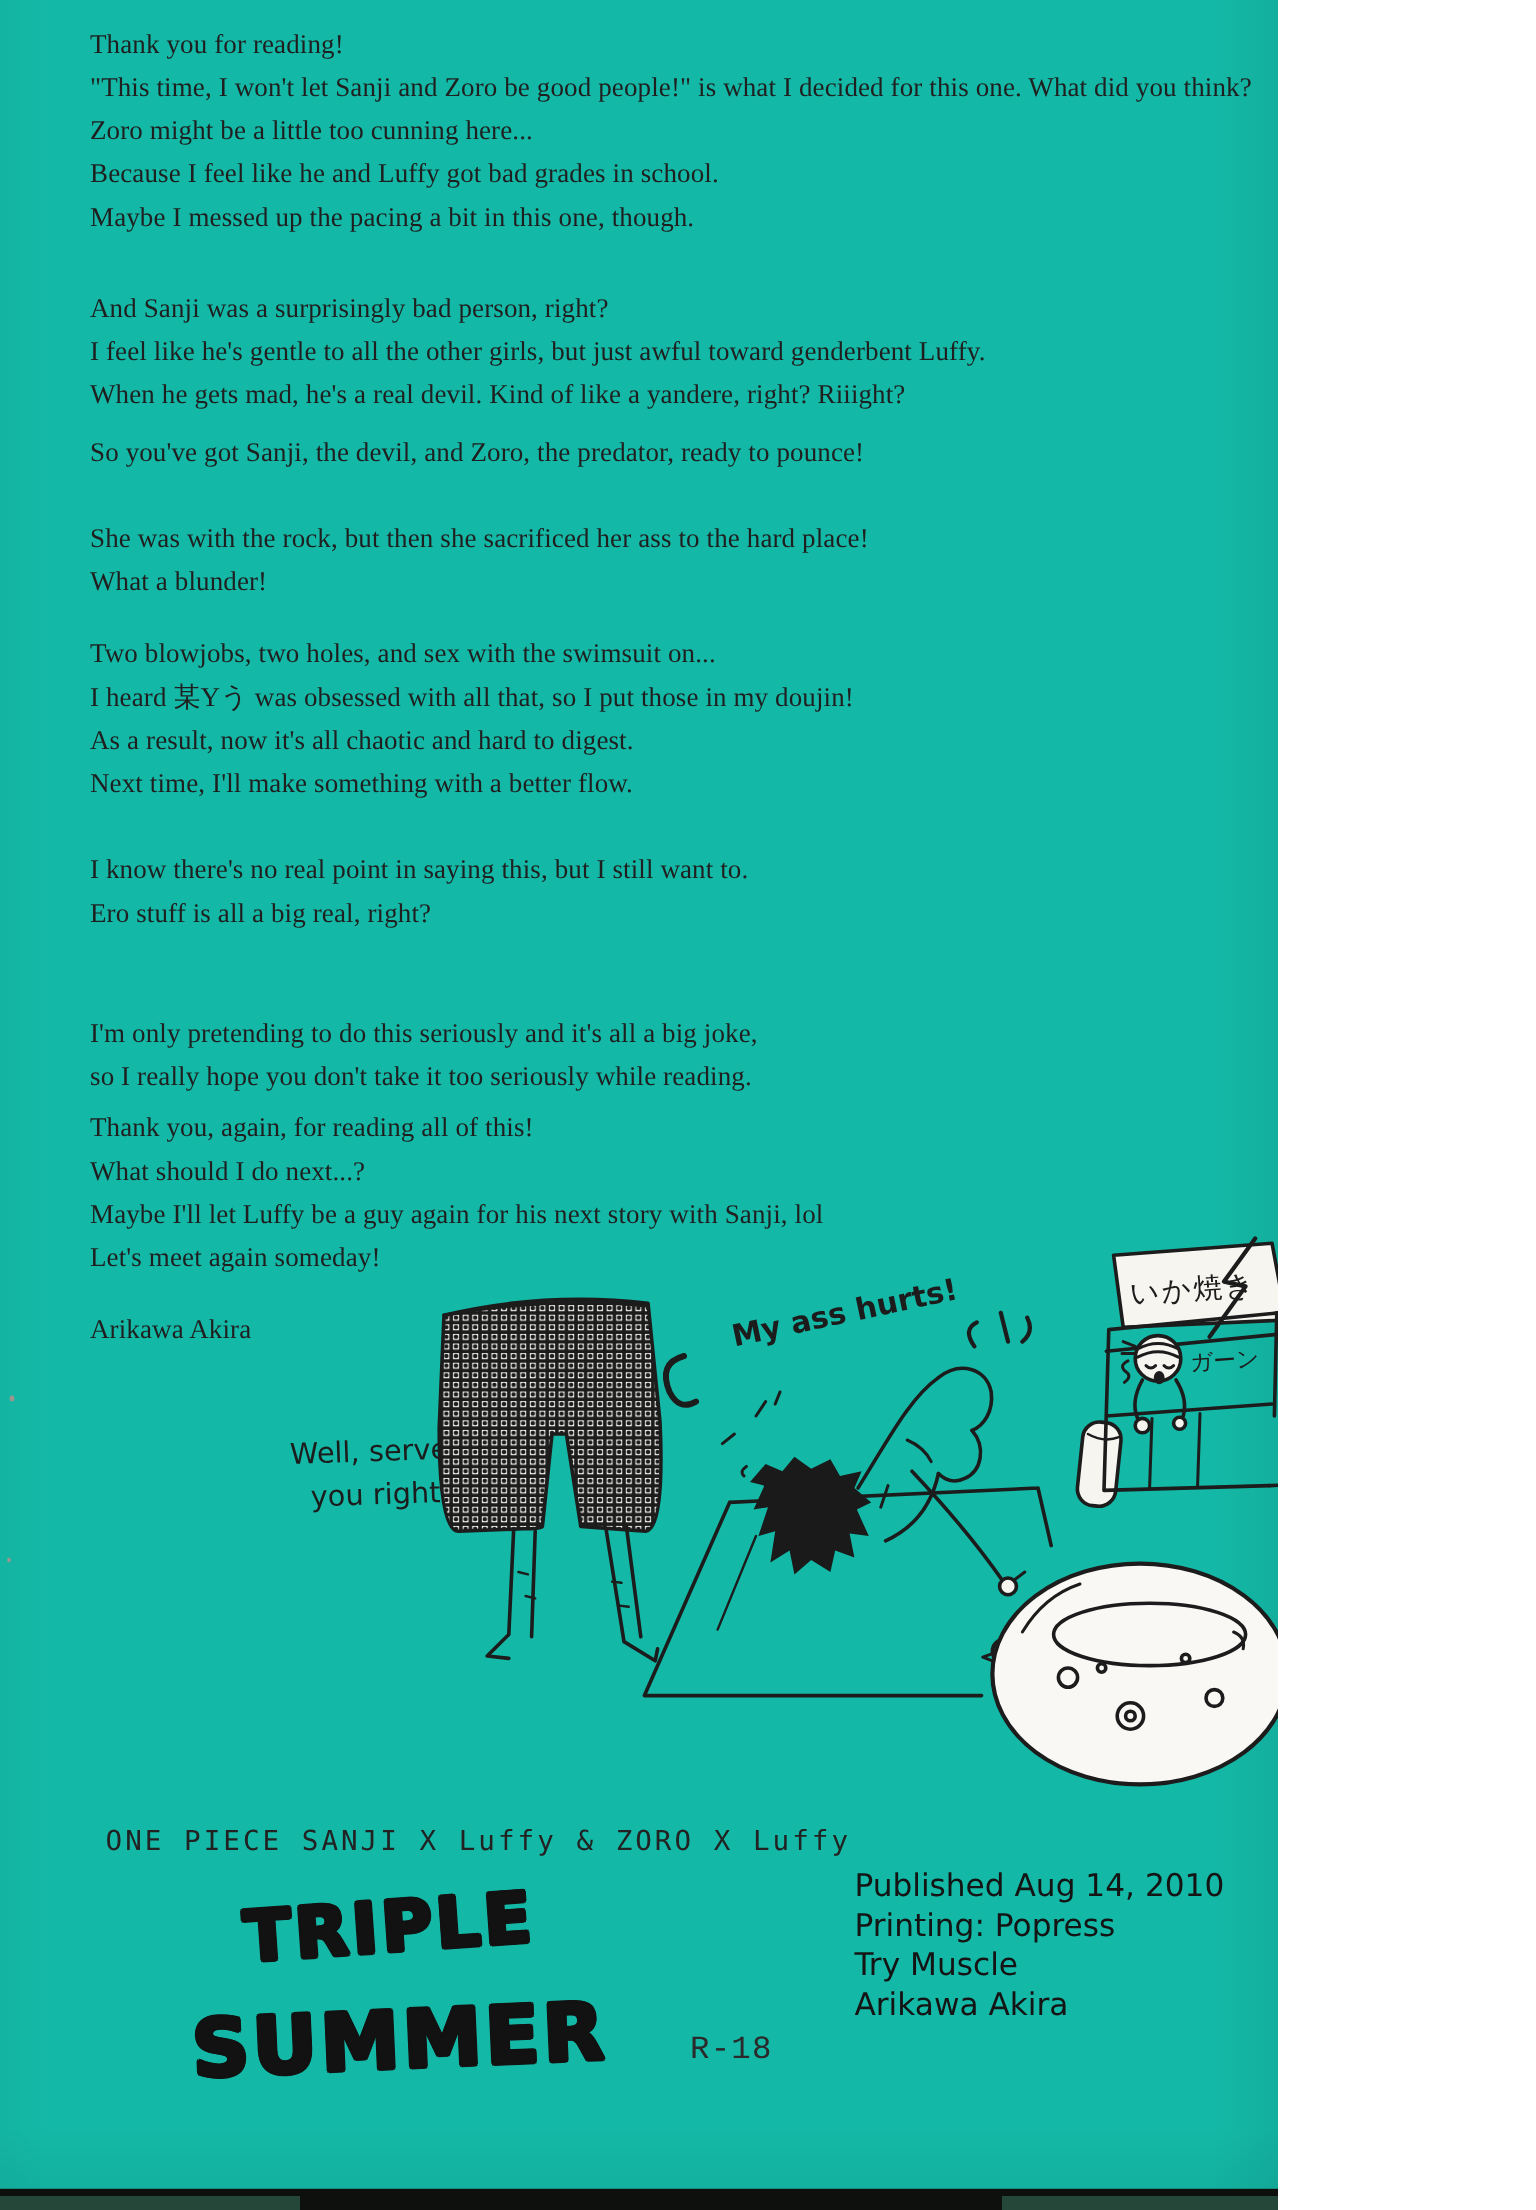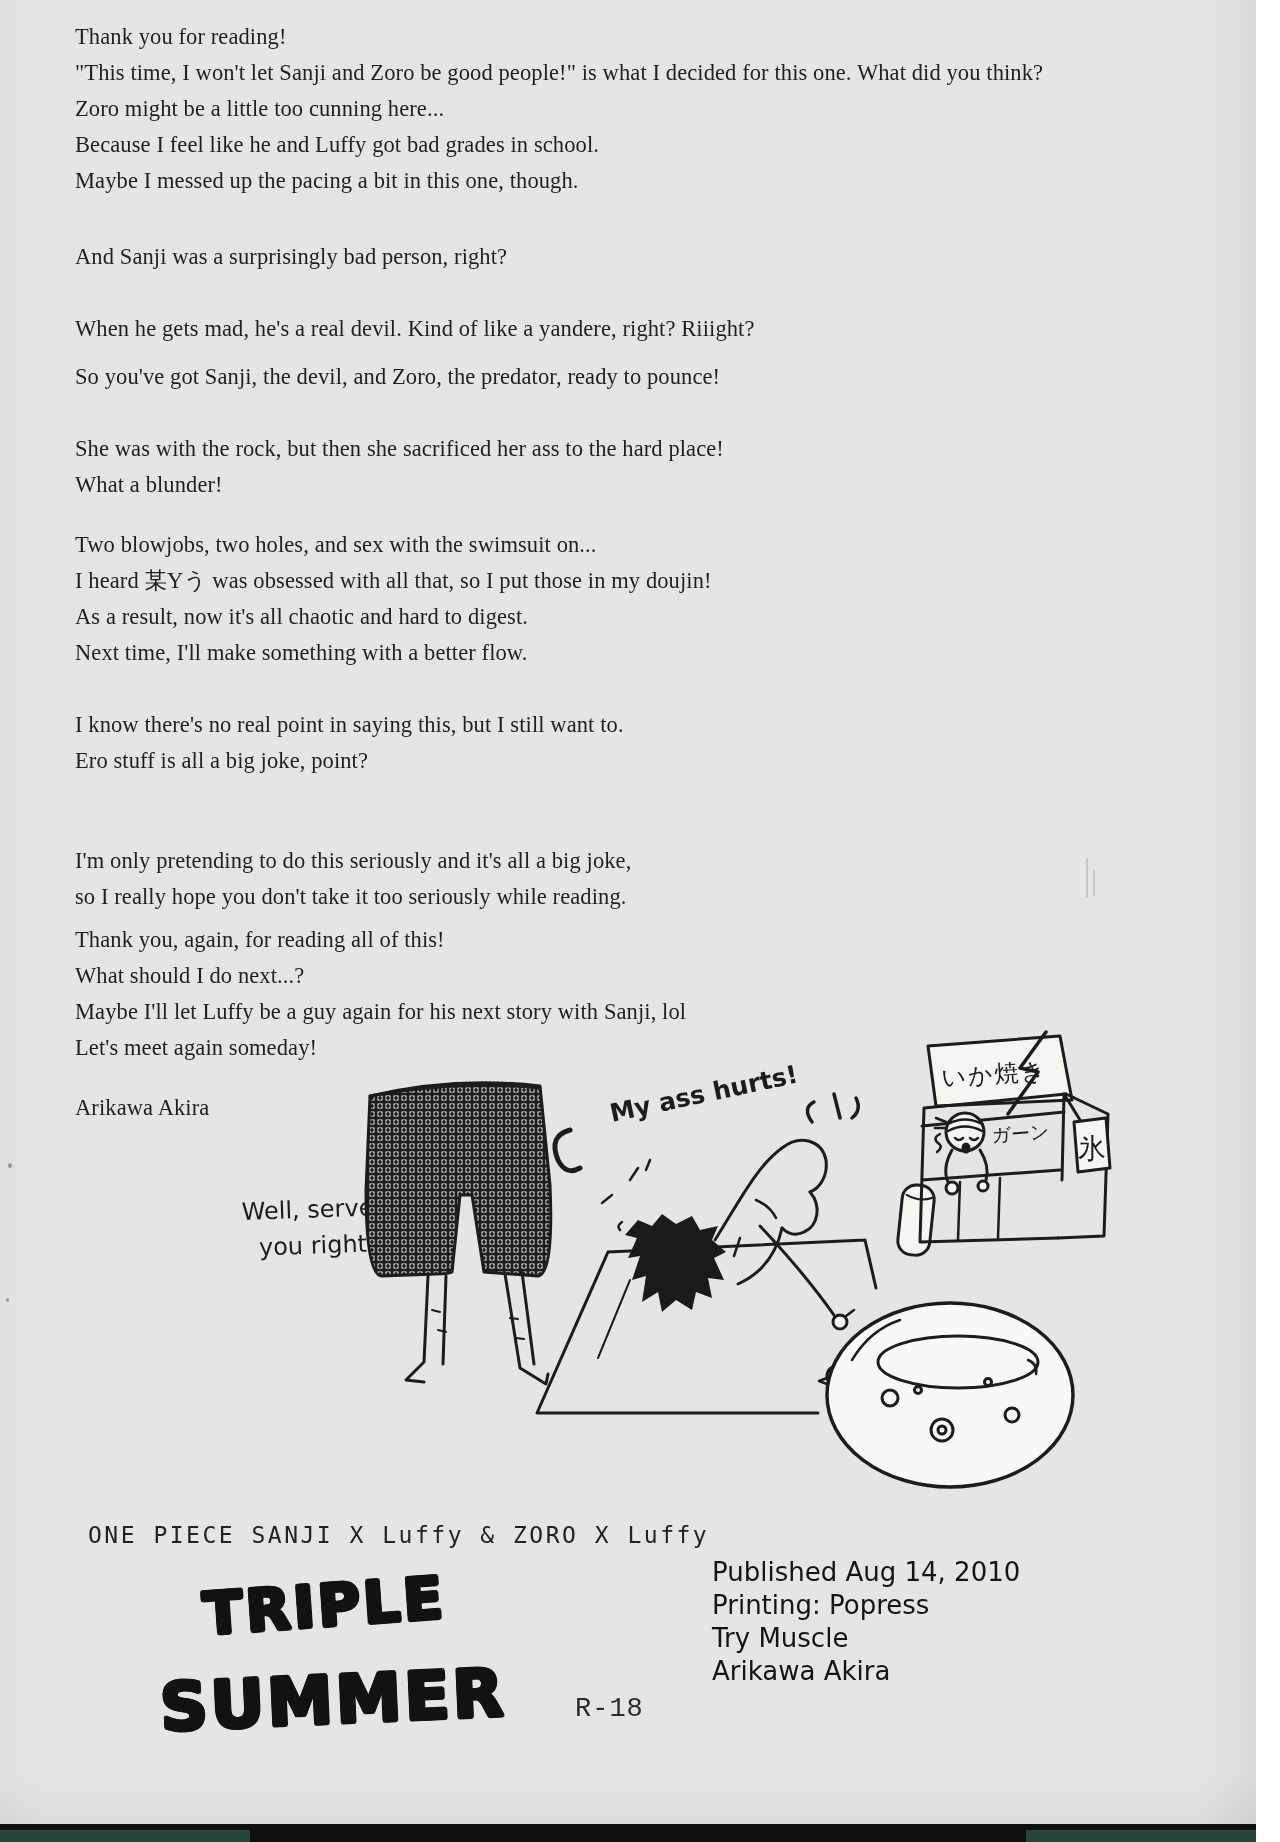--- a/index.html
+++ b/index.html
@@ -1,19 +1,19 @@
 <!DOCTYPE html>
 <html><head>
 <meta charset="utf-8">
 <style>
   html,body{margin:0;padding:0;}
   #page{
     position:relative;
-    width:1256px;height:1842px;
-    background:#e5e5e5;
+    width:1065px;height:1842px;
+    background:#14b8a6;
     overflow:hidden;
     font-family:"Liberation Serif", serif;
     color:#1f1f1f;
   }
   
   #page::before{
     content:"";position:absolute;inset:0;pointer-events:none;
     background:linear-gradient(90deg, rgba(0,0,0,0.025) 0, rgba(0,0,0,0) 40px),
                linear-gradient(270deg, rgba(0,0,0,0.05) 0, rgba(0,0,0,0) 55px),
                linear-gradient(0deg, rgba(0,0,0,0.06) 0, rgba(0,0,0,0) 70px);
@@ -67,33 +67,34 @@
 
 <div id="page">
 
   <div class="bl" style="top:22px">Thank you for reading!</div>
   <div class="bl" style="top:58px">"This time, I won't let Sanji and Zoro be good people!" is what I decided for this one. What did you think?</div>
   <div class="bl" style="top:94px">Zoro might be a little too cunning here...</div>
   <div class="bl" style="top:130px">Because I feel like he and Luffy got bad grades in school.</div>
   <div class="bl" style="top:166px">Maybe I messed up the pacing a bit in this one, though.</div>
 
   <div class="bl" style="top:242px">And Sanji was a surprisingly bad person, right?</div>
+  <div class="bl" style="top:278px">I feel like he's gentle to all the other girls, but just awful toward genderbent Luffy.</div>
   <div class="bl" style="top:314px">When he gets mad, he's a real devil. Kind of like a yandere, right? Riiight?</div>
 
   <div class="bl" style="top:362px">So you've got Sanji, the devil, and Zoro, the predator, ready to pounce!</div>
   <div class="bl" style="top:434px">She was with the rock, but then she sacrificed her ass to the hard place!</div>
   <div class="bl" style="top:470px">What a blunder!</div>
 
   <div class="bl" style="top:530px">Two blowjobs, two holes, and sex with the swimsuit on...</div>
   <div class="bl" style="top:566px">I heard 某Yう was obsessed with all that, so I put those in my doujin!</div>
   <div class="bl" style="top:602px">As a result, now it's all chaotic and hard to digest.</div>
   <div class="bl" style="top:638px">Next time, I'll make something with a better flow.</div>
 
   <div class="bl" style="top:710px">I know there's no real point in saying this, but I still want to.</div>
-  <div class="bl" style="top:746px">Ero stuff is all a big joke, point?</div>
+  <div class="bl" style="top:746px">Ero stuff is all a big real, right?</div>
 
   <div class="bl" style="top:846px">I'm only pretending to do this seriously and it's all a big joke,</div>
   <div class="bl" style="top:882px">so I really hope you don't take it too seriously while reading.</div>
 
   <div class="bl" style="top:925px">Thank you, again, for reading all of this!</div>
   <div class="bl" style="top:961px">What should I do next...?</div>
   <div class="bl" style="top:997px">Maybe I'll let Luffy be a guy again for his next story with Sanji, lol</div>
   <div class="bl" style="top:1033px">Let's meet again someday!</div>
 
   <div class="bl" style="top:1093px">Arikawa Akira</div>

